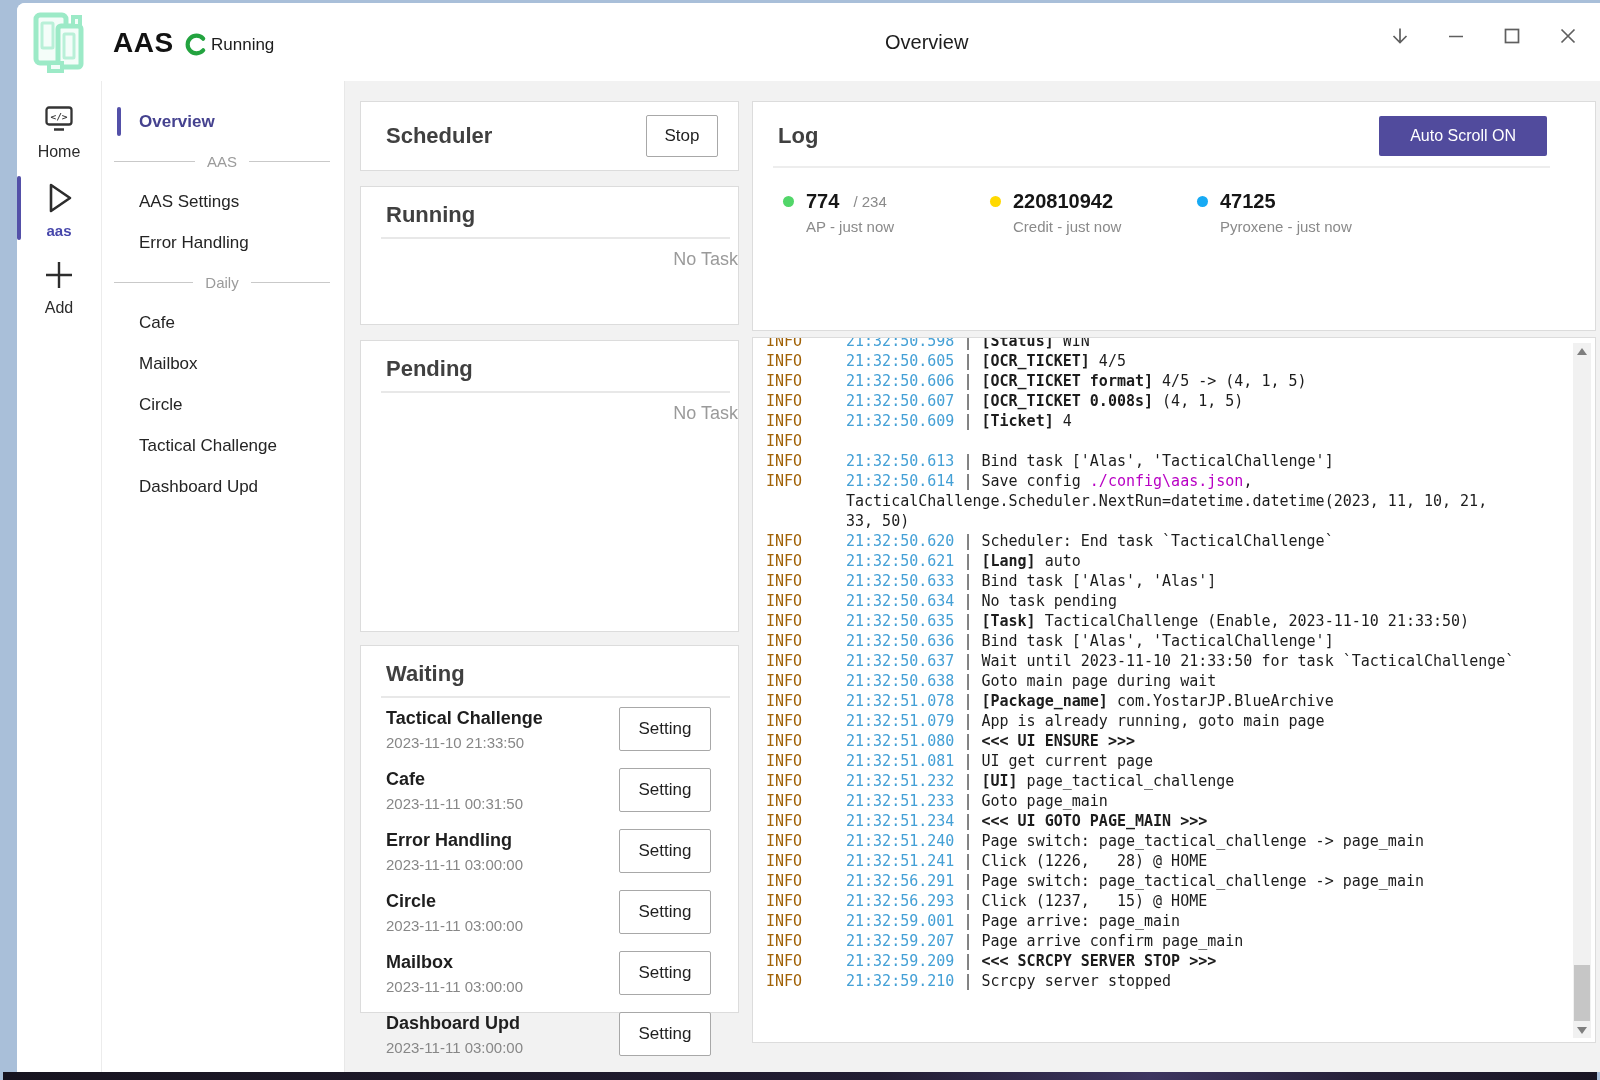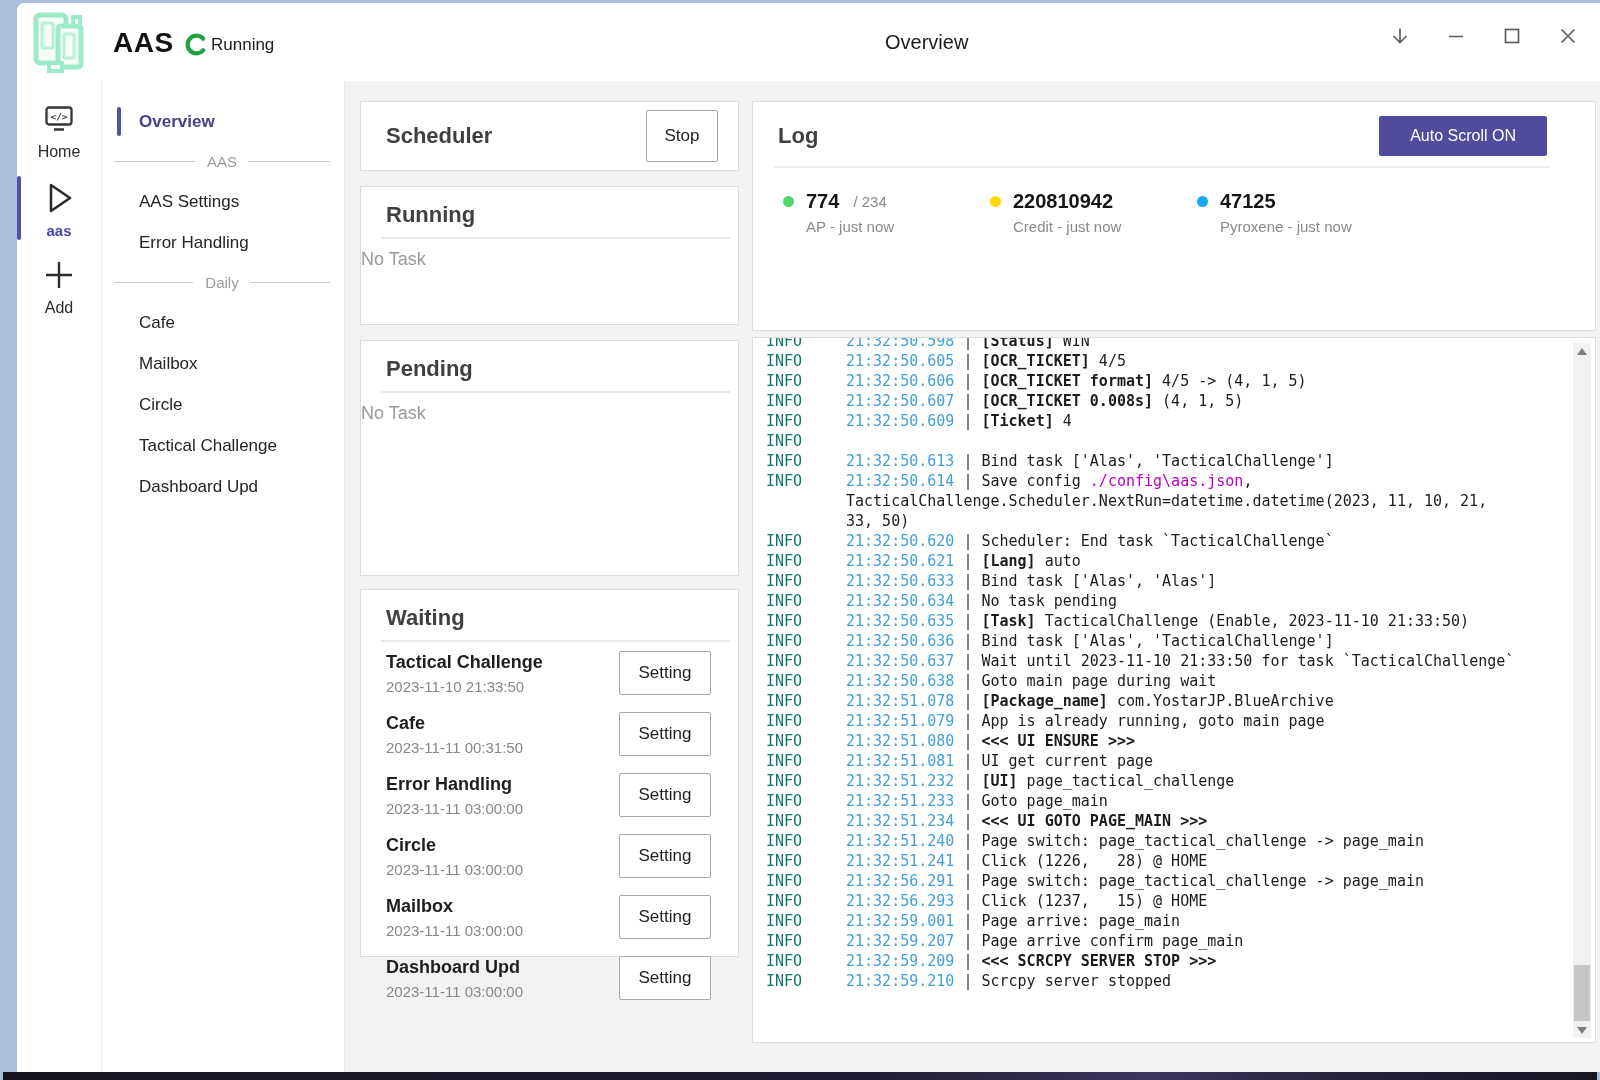--- a/index.html
+++ b/index.html
@@ -45,26 +45,26 @@
              padding:20px 15px 0 15px; display:flex; gap:13px; }
   .col-left { width:379px; flex:none; display:flex; flex-direction:column; }
   .col-right { flex:1; display:flex; flex-direction:column; }
   .card { background:#fff; border:1px solid #dcdcdc; }
   .card h2 { font-size:22px; font-weight:700; color:#404040; }
   .rule { border:none; border-top:2px solid #e8e8e8; margin:0 8px 0 20px; }
 
   .scheduler-card { height:70px; margin-bottom:15px; display:flex; align-items:center; justify-content:space-between; padding:0 20px 0 25px; }
   .btn { background:#fff; border:1px solid #a8a8a8; border-radius:2px; font-family:"Liberation Sans",sans-serif;
          font-size:17px; color:#1f1f1f; cursor:default; }
-  .stop-btn { width:72px; height:52px; }
+  .stop-btn { width:72px; height:42px; }
 
   .running-card { height:139px; margin-bottom:15px; }
-  .pending-card { height:236px; margin-bottom:13px; }
+  .pending-card { height:292px; margin-bottom:13px; }
   .running-card h2, .pending-card h2, .waiting-card h2 { padding:15px 25px 9px; }
-  .no-task { text-align:left; margin-top:10px; font-size:18px; color:#9a9a9a; }
+  .no-task { text-align:right; margin-top:10px; font-size:18px; color:#9a9a9a; }
 
   .waiting-card { height:368px; }
   .task-row { height:61px; margin:0 27px 0 25px; display:flex; align-items:center; justify-content:space-between; }
   .task-name { font-size:18px; font-weight:700; color:#1e1e1e; line-height:24px; }
   .task-date { font-size:15px; color:#878787; margin-top:4px; }
   .setting-btn { width:92px; height:44px; }
 
   
   .log-head-card { height:230px; margin-bottom:6px; }
   .log-head-row { display:flex; align-items:center; justify-content:space-between; padding:14px 48px 10px 25px; }
@@ -76,21 +76,21 @@
   .stat-top { display:flex; align-items:center; gap:12px; }
   .dot { width:11px; height:11px; border-radius:50%; flex:none; }
   .stat-value { font-size:20px; font-weight:700; color:#161616; }
   .stat-suffix { font-size:15px; color:#8a8a8a; margin-left:2px; }
   .stat-label { font-size:15px; color:#8a8a8a; margin:5px 0 0 23px; }
 
   
   .log-body-card { height:706px; position:relative; overflow:hidden; padding-left:13px; }
   .log-lines { margin-top:-7px; padding-right:72px; }
   .log-row { display:flex; font-family:"DejaVu Sans Mono", monospace; font-size:15px; line-height:20px; }
-  .log-level { width:80px; flex:none; color:#0f766e; }
+  .log-level { width:80px; flex:none; color:#a16207; }
   .log-content { flex:1; white-space:pre-wrap; color:#1c1c1c; }
   .log-time { color:#44a0d6; }
   .log-sep { color:#3c3c3c; }
 
   
   .scrollbar { position:absolute; top:5px; bottom:4px; right:4px; width:18px; background:#f1f1f1; }
   .sb-arrow { position:absolute; left:0; width:18px; height:16px; display:flex; align-items:center; justify-content:center; }
   .sb-up { top:0; } .sb-down { bottom:0; }
   .sb-thumb { position:absolute; left:1px; width:16px; bottom:17px; height:56px; background:#c6c6c6; }
 </style>

